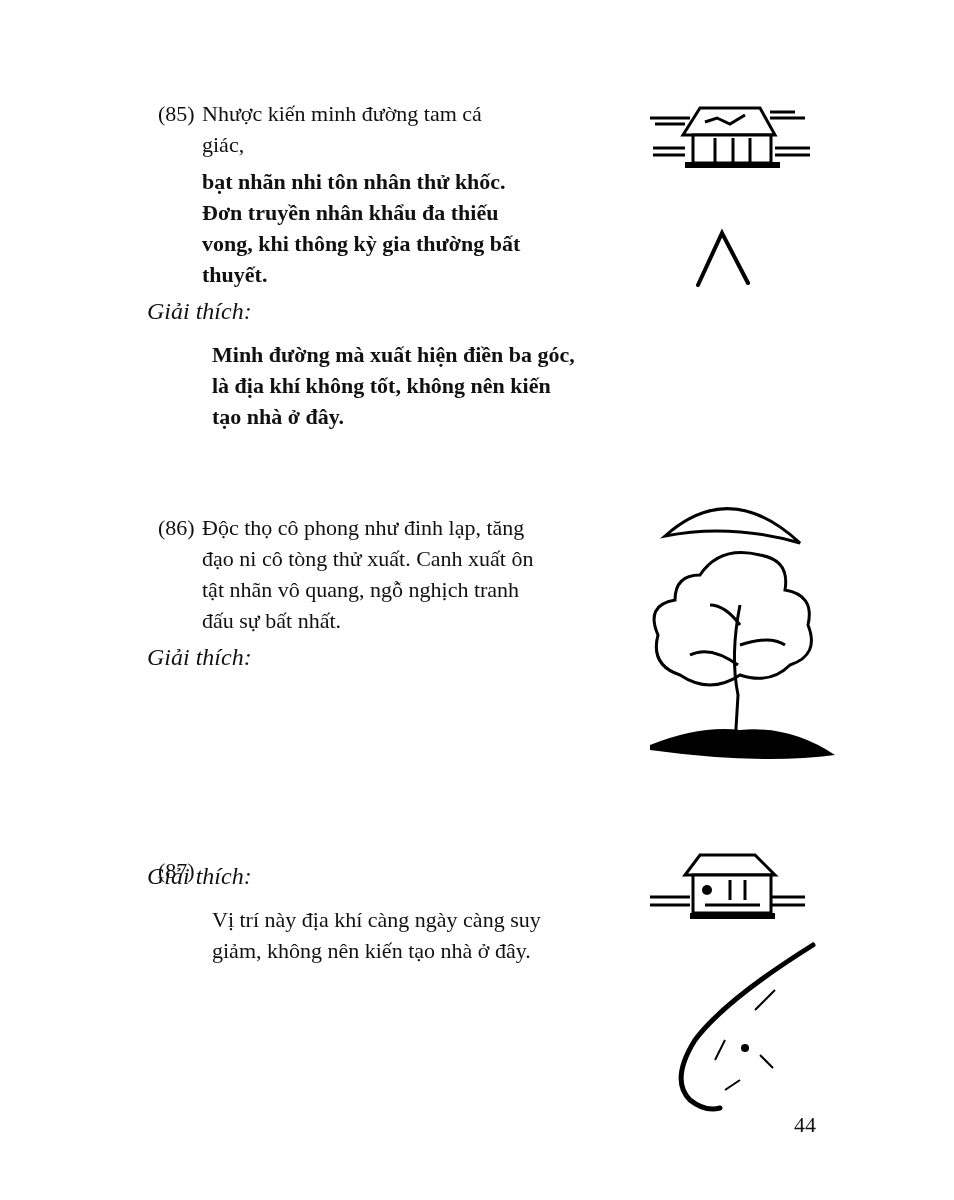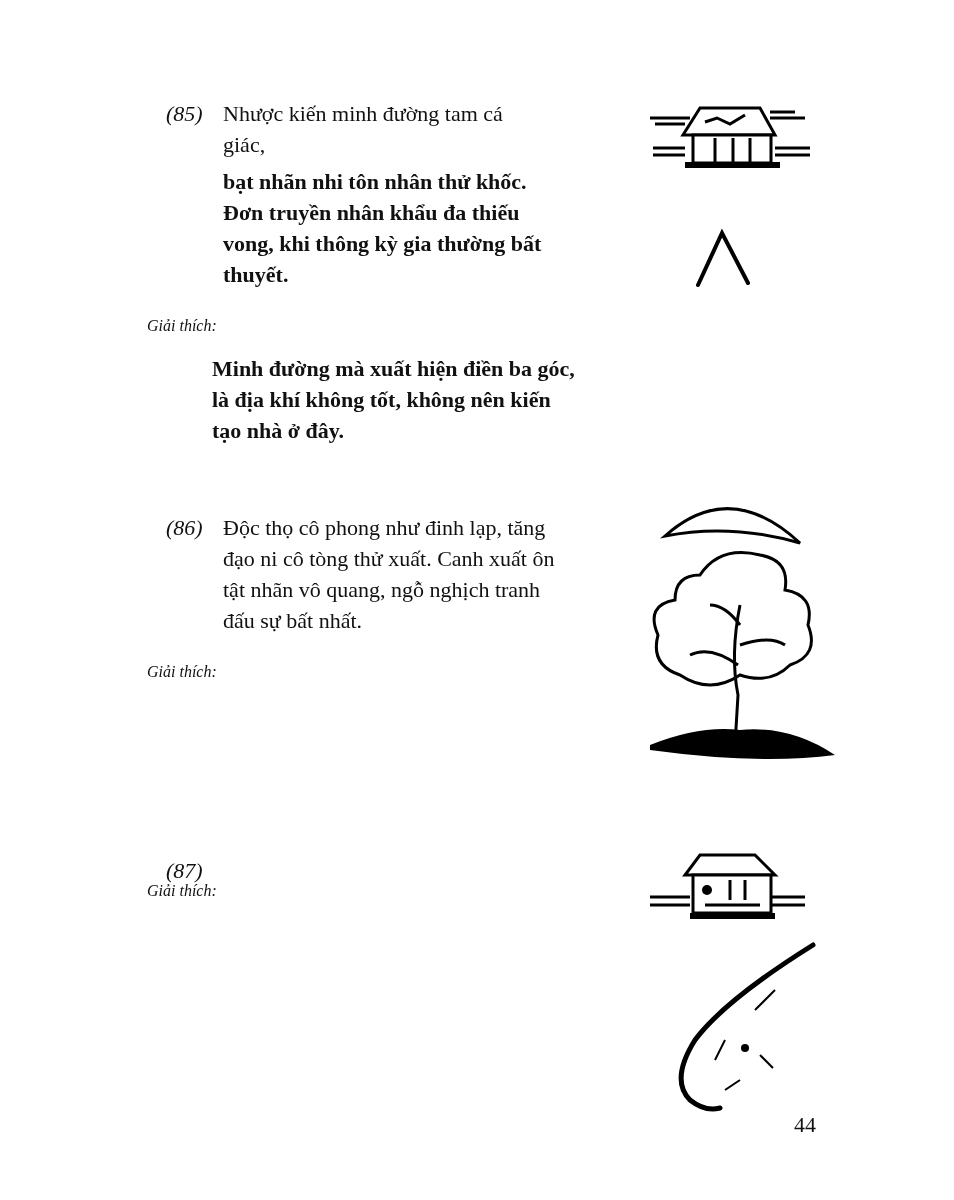--- a/index.html
+++ b/index.html
@@ -1,23 +1,23 @@
 <!DOCTYPE html>
 <html><head>
 <meta charset="utf-8">
 <style>
   html, body { margin:0; padding:0; background:#ffffff; }
   body { width:954px; height:1200px; position:relative; overflow:hidden;
          font-family:"Liberation Serif", "DejaVu Serif", serif; color:#111; }
   .entry { position:absolute; left:150px; width:500px; font-size:22px; line-height:31px; }
-  .num { position:absolute; left:16px; top:0;font-style:italic; }
-  .verse { margin-left:73px; }
+  .num { position:absolute; left:8px; top:0; }
+  .verse { margin-left:52px; }
   .verse p { margin:0; }
   .verse .cont { margin-top:6px; }
-  .label { font-style:italic; margin-top:20px; margin-left:-3px; font-size:16px; }
+  .label { font-style:italic; margin-top:6px; margin-left:-3px; font-size:24px; }
   .expl { margin-left:62px; margin-top:12px; }
   .expl p { margin:0; }
   .bold { font-weight:bold; }
   .fig { position:absolute; }
   .pagenum { position:absolute; left:794px; top:1112px; font-size:22px; }
   .w { white-space:pre-line; }
 </style>
 </head>
 <body>
 
@@ -46,20 +46,24 @@
 đạo ni cô tòng thử xuất. Canh xuất ôn
 tật nhãn vô quang, ngỗ nghịch tranh
 đấu sự bất nhất.</p>
   </div>
   <div class="label">Giải thích:</div>
 </div>
 
 <div class="entry" style="top:855px;">
   <span class="num">(87)</span>
   <div class="label">Giải thích:</div>
+  <div class="expl">
+    <p class="w">Vị trí này địa khí càng ngày càng suy
+giảm, không nên kiến tạo nhà ở đây.</p>
+  </div>
 </div>
 
 <svg class="fig" style="left:645px;top:100px;" width="170" height="70" viewBox="0 0 170 70">
   <g stroke="#000" stroke-width="3" fill="none">
     <line x1="5" y1="18" x2="45" y2="18"></line>
       <line x1="10" y1="24" x2="40" y2="24"></line>
     <line x1="125" y1="18" x2="160" y2="18"></line>
       <line x1="125" y1="12" x2="150" y2="12"></line>
     <line x1="8" y1="48" x2="40" y2="48"></line>
       <line x1="8" y1="55" x2="40" y2="55"></line>

